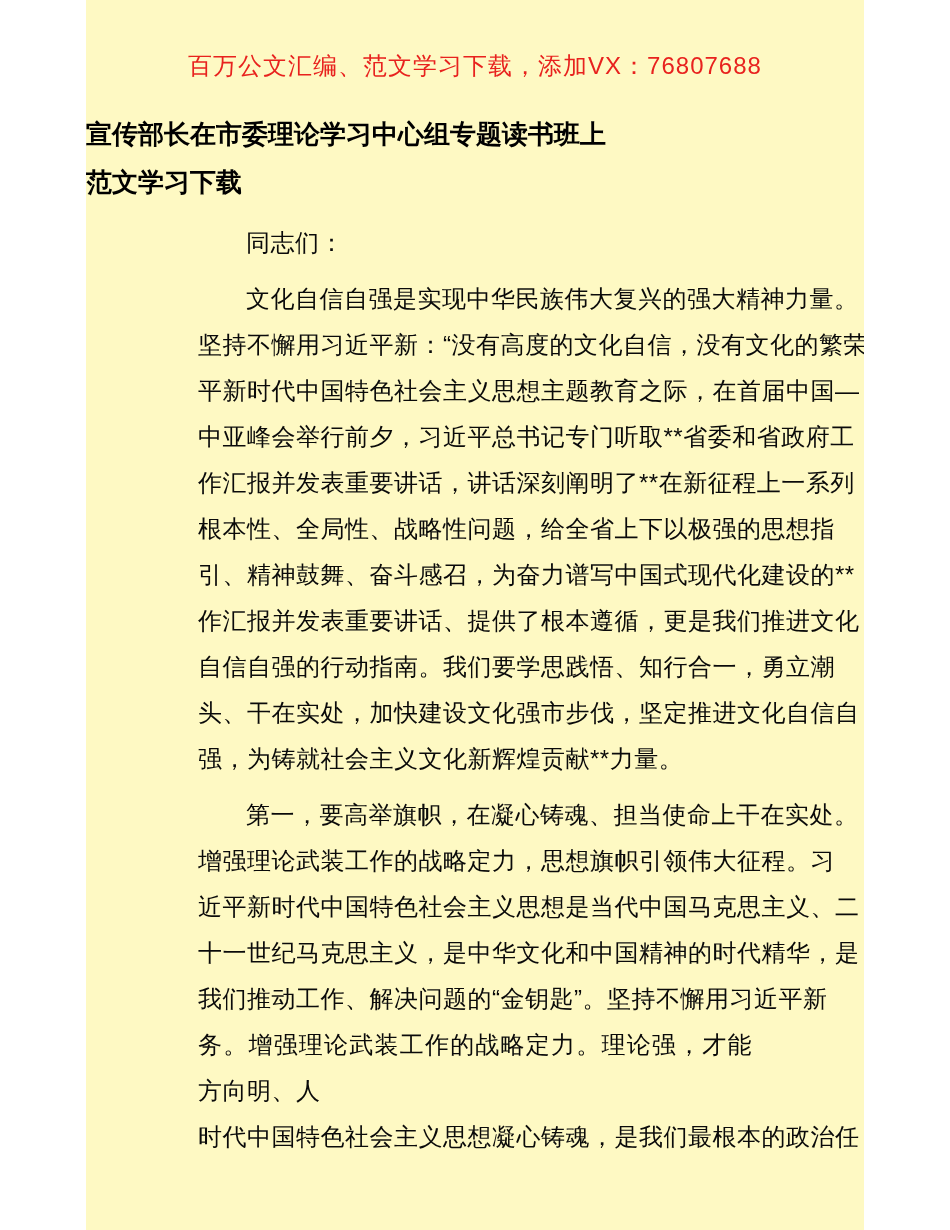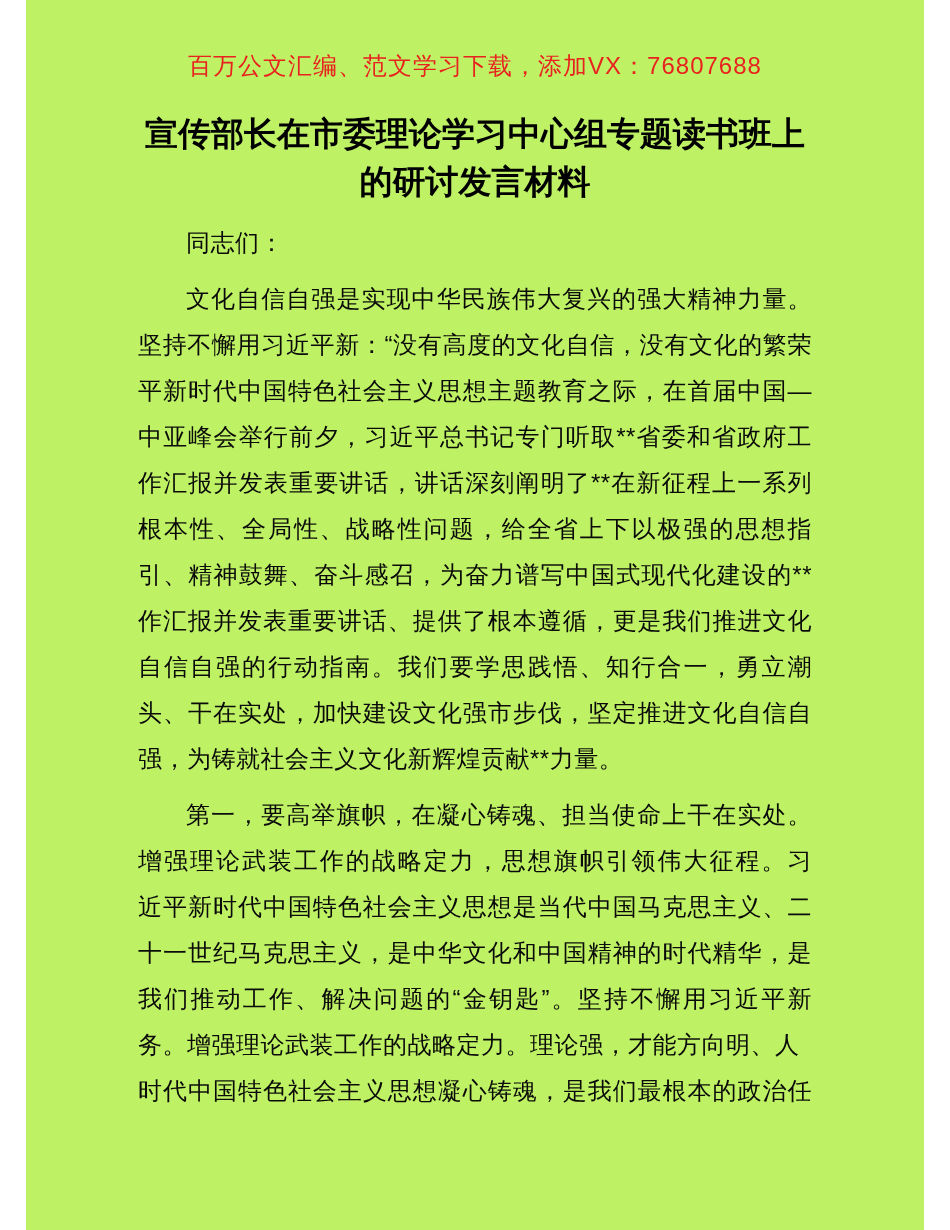--- a/index.html
+++ b/index.html
@@ -2,41 +2,41 @@
 <html lang="zh"><head>
 <meta charset="utf-8">
 <style>
   html, body {
     margin: 0;
     padding: 0;
     background: #ffffff;
   }
   .page {
     position: relative;
-    width: 898px;
+    width: 778px;
     height: 1230px;
     margin: 0 auto;
-    background: #bef264;
+    background: #fef9c3;
     overflow: hidden;
     font-family: "Liberation Sans", sans-serif;
     color: #000000;
   }
   .watermark {
     padding-top: 50px;
     text-align: center;
     font-size: 24px;
     line-height: 32px;
     color: #e8221e;
     letter-spacing: 1px;
   }
   .title {
     margin-top: 28px;
-    text-align: center;
+    text-align: left;
     font-weight: 700;
-    font-size: 33px;
+    font-size: 26px;
     line-height: 48px;
     color: #000000;
   }
   .doc-body {
     margin: 0 112px;
     padding-top: 14px;
     font-size: 24px;
     line-height: 46px;
     color: #0a0a0a;
   }
@@ -62,21 +62,21 @@
 </style>
 </head>
 <body>
 
 <div class="page">
 
   <div class="watermark">百万公文汇编、范文学习下载，添加VX：76807688</div>
 
   <div class="title">
     <div>宣传部长在市委理论学习中心组专题读书班上</div>
-    <div>的研讨发言材料</div>
+    <div>范文学习下载</div>
   </div>
 
   <div class="doc-body">
     <div class="para">
       <div class="line last salutation">同志们：</div>
     </div>
     <div id="paragraphs">
         <div class="para">
           <div class="line first">文化自信自强是实现中华民族伟大复兴的强大精神力量。</div>
           <div class="line">坚持不懈用习近平新：“没有高度的文化自信，没有文化的繁荣</div>

